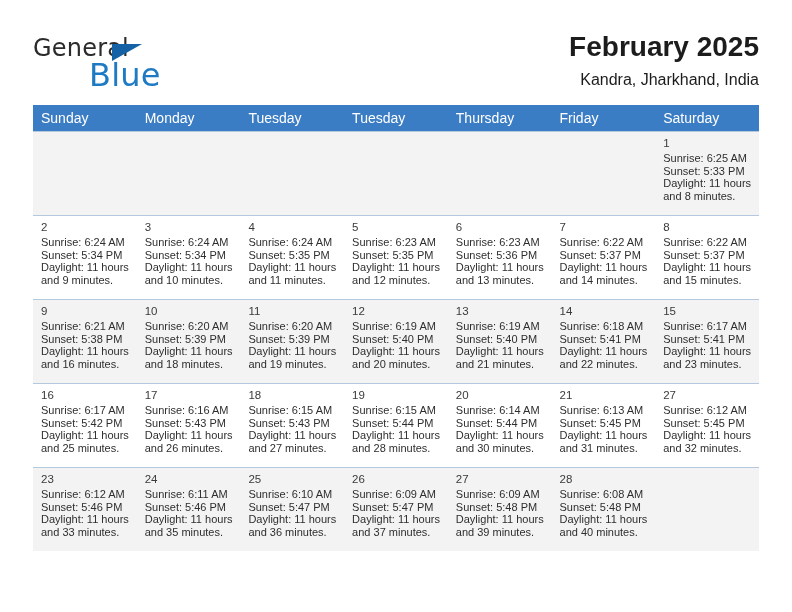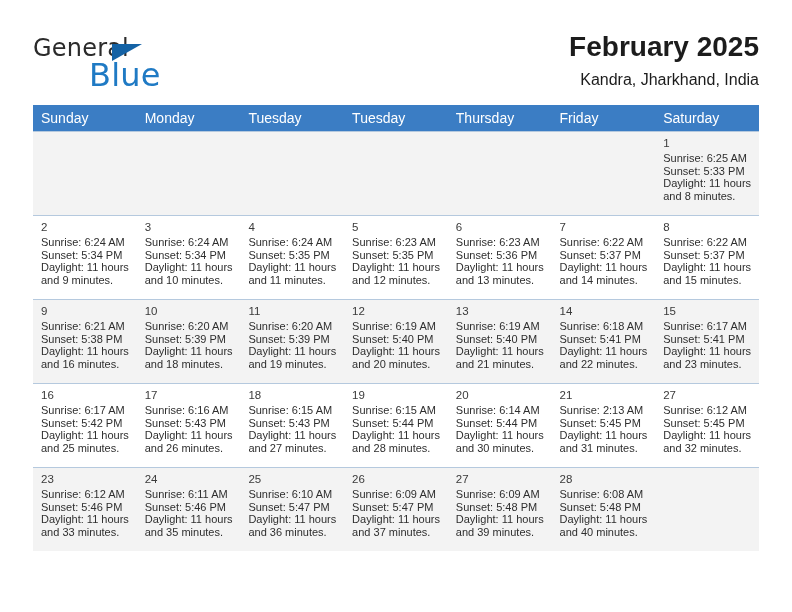--- a/index.html
+++ b/index.html
@@ -396,21 +396,21 @@
               <div class="daynum">20</div>
               <div class="detail">Sunrise: 6:14 AM
 Sunset: 5:44 PM
 Daylight: 11 hours
 and 30 minutes.</div>
             </div>
           </td>
           <td>
             <div class="cell plain">
               <div class="daynum">21</div>
-              <div class="detail">Sunrise: 2:13 AM
+              <div class="detail">Sunrise: 6:13 AM
 Sunset: 5:45 PM
 Daylight: 11 hours
 and 31 minutes.</div>
             </div>
           </td>
           <td>
             <div class="cell plain">
               <div class="daynum">27</div>
               <div class="detail">Sunrise: 6:12 AM
 Sunset: 5:45 PM

